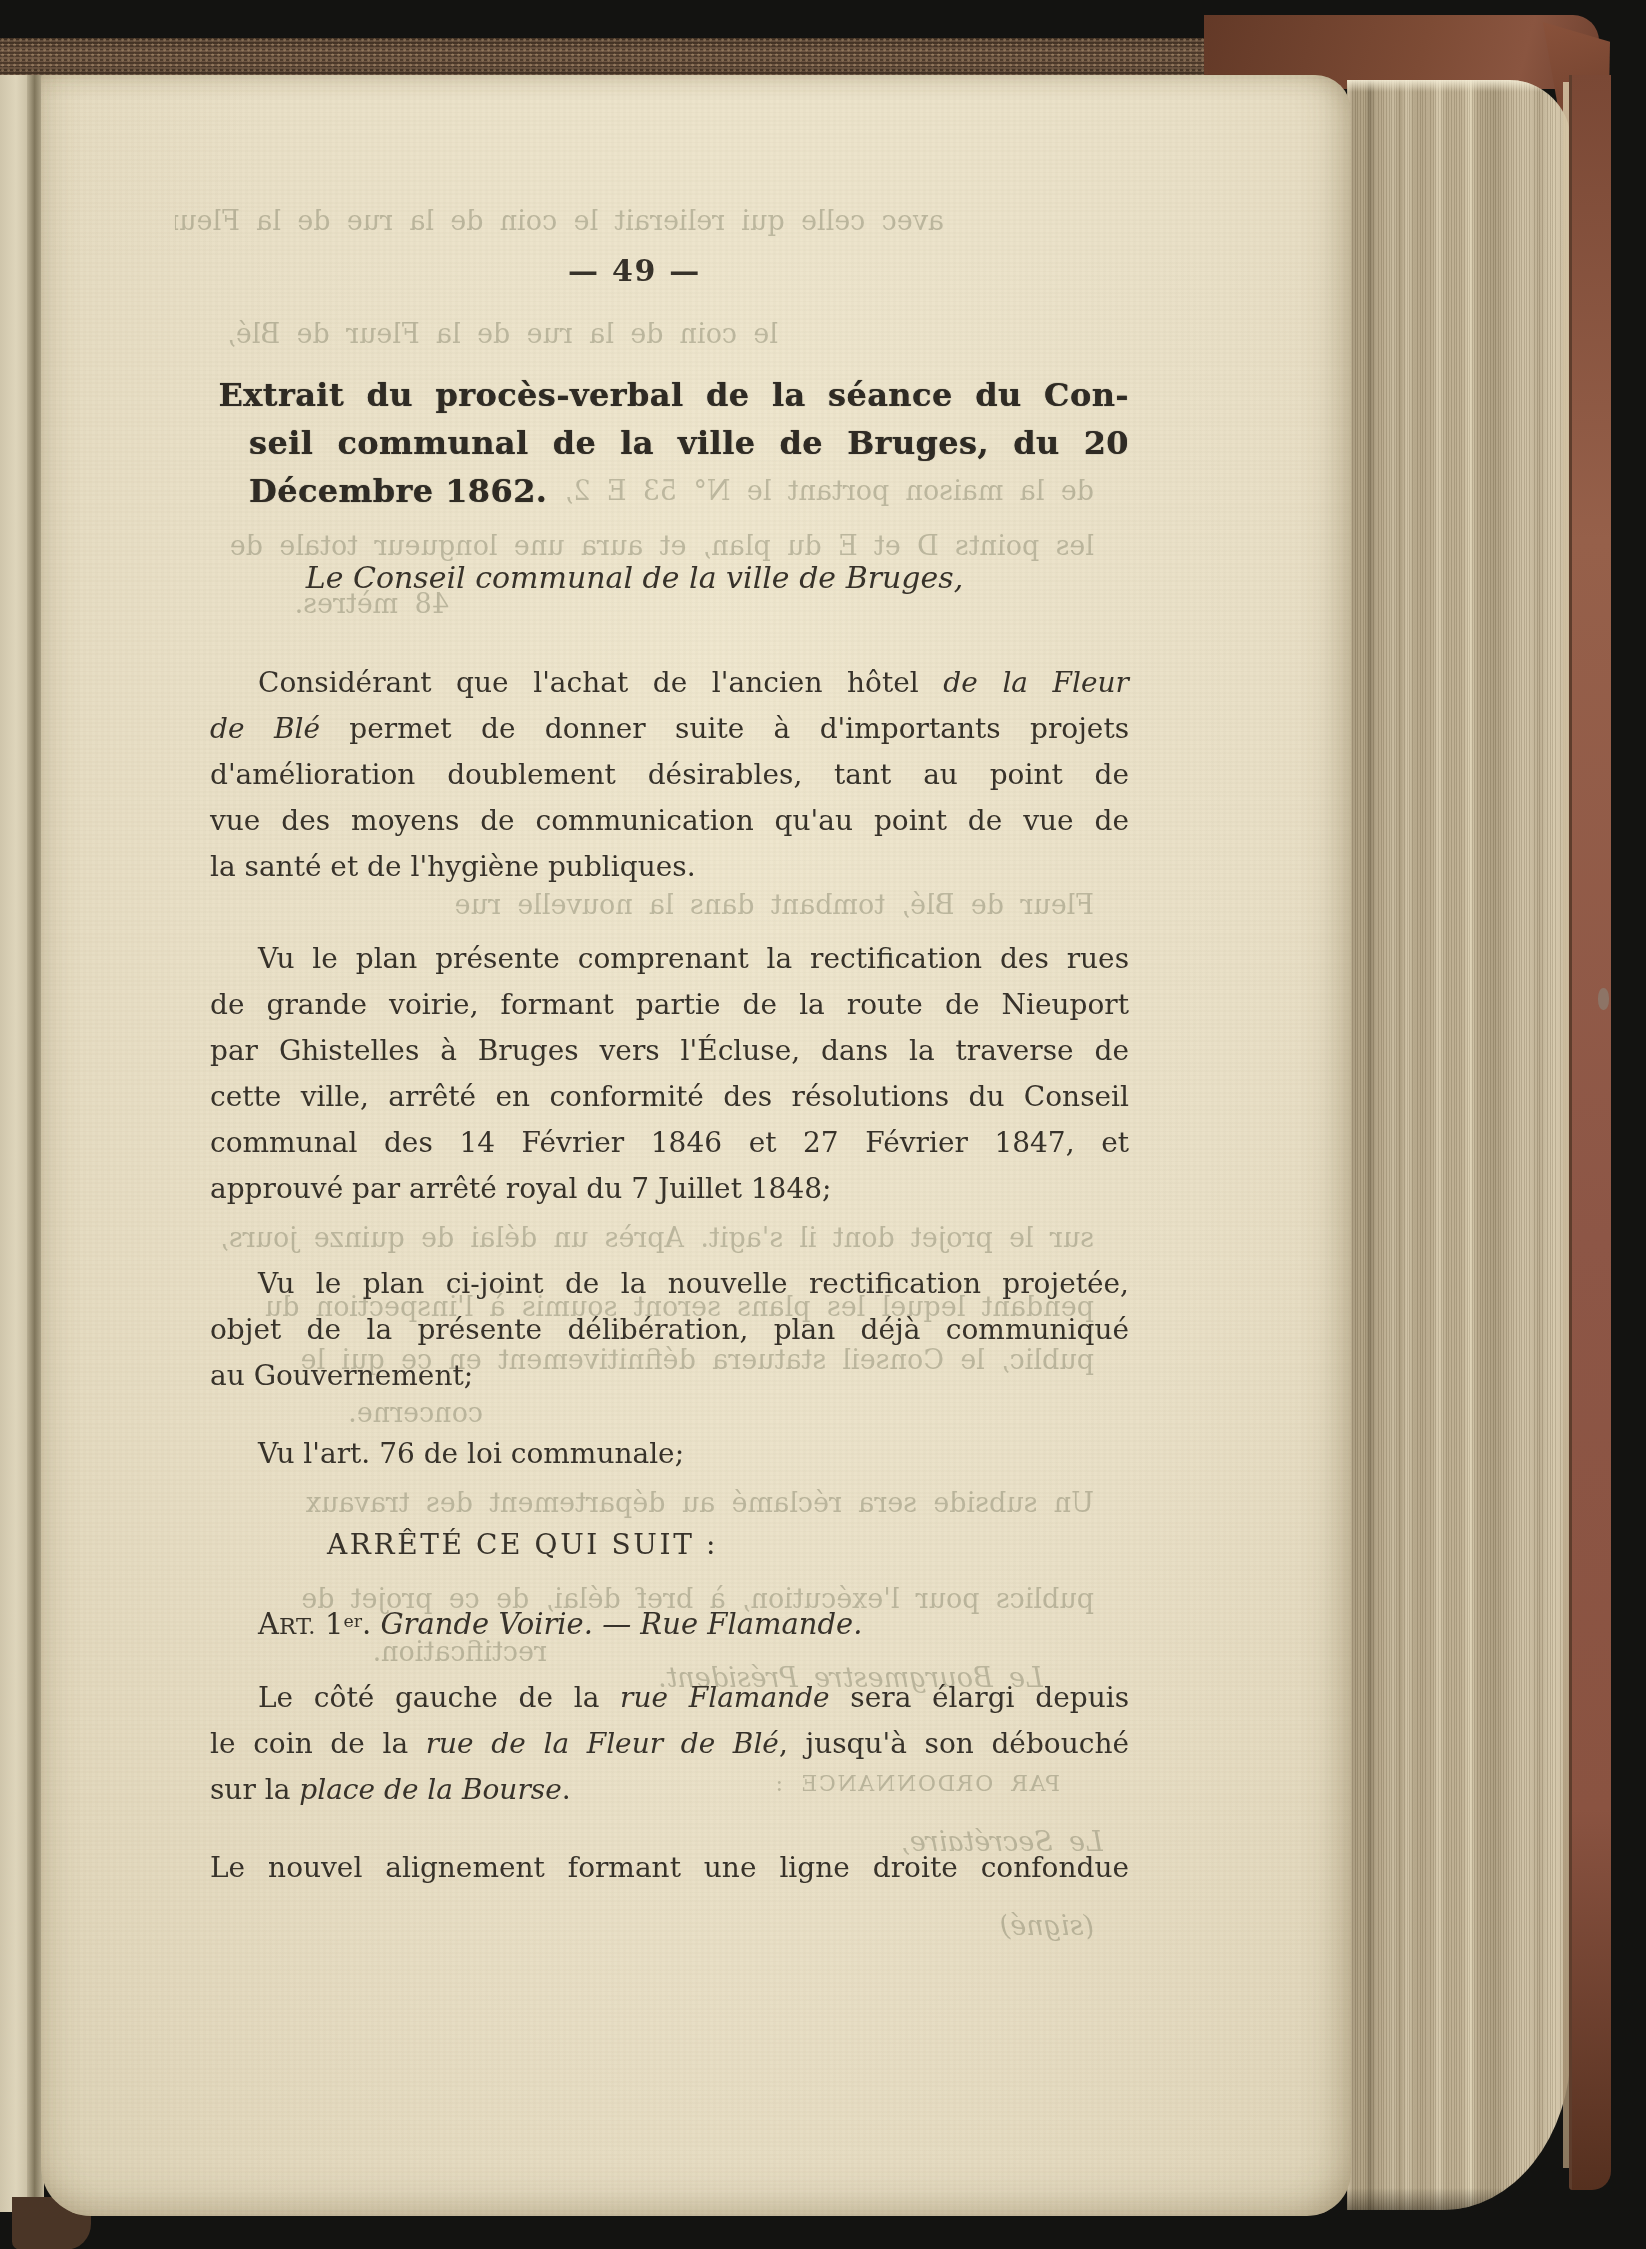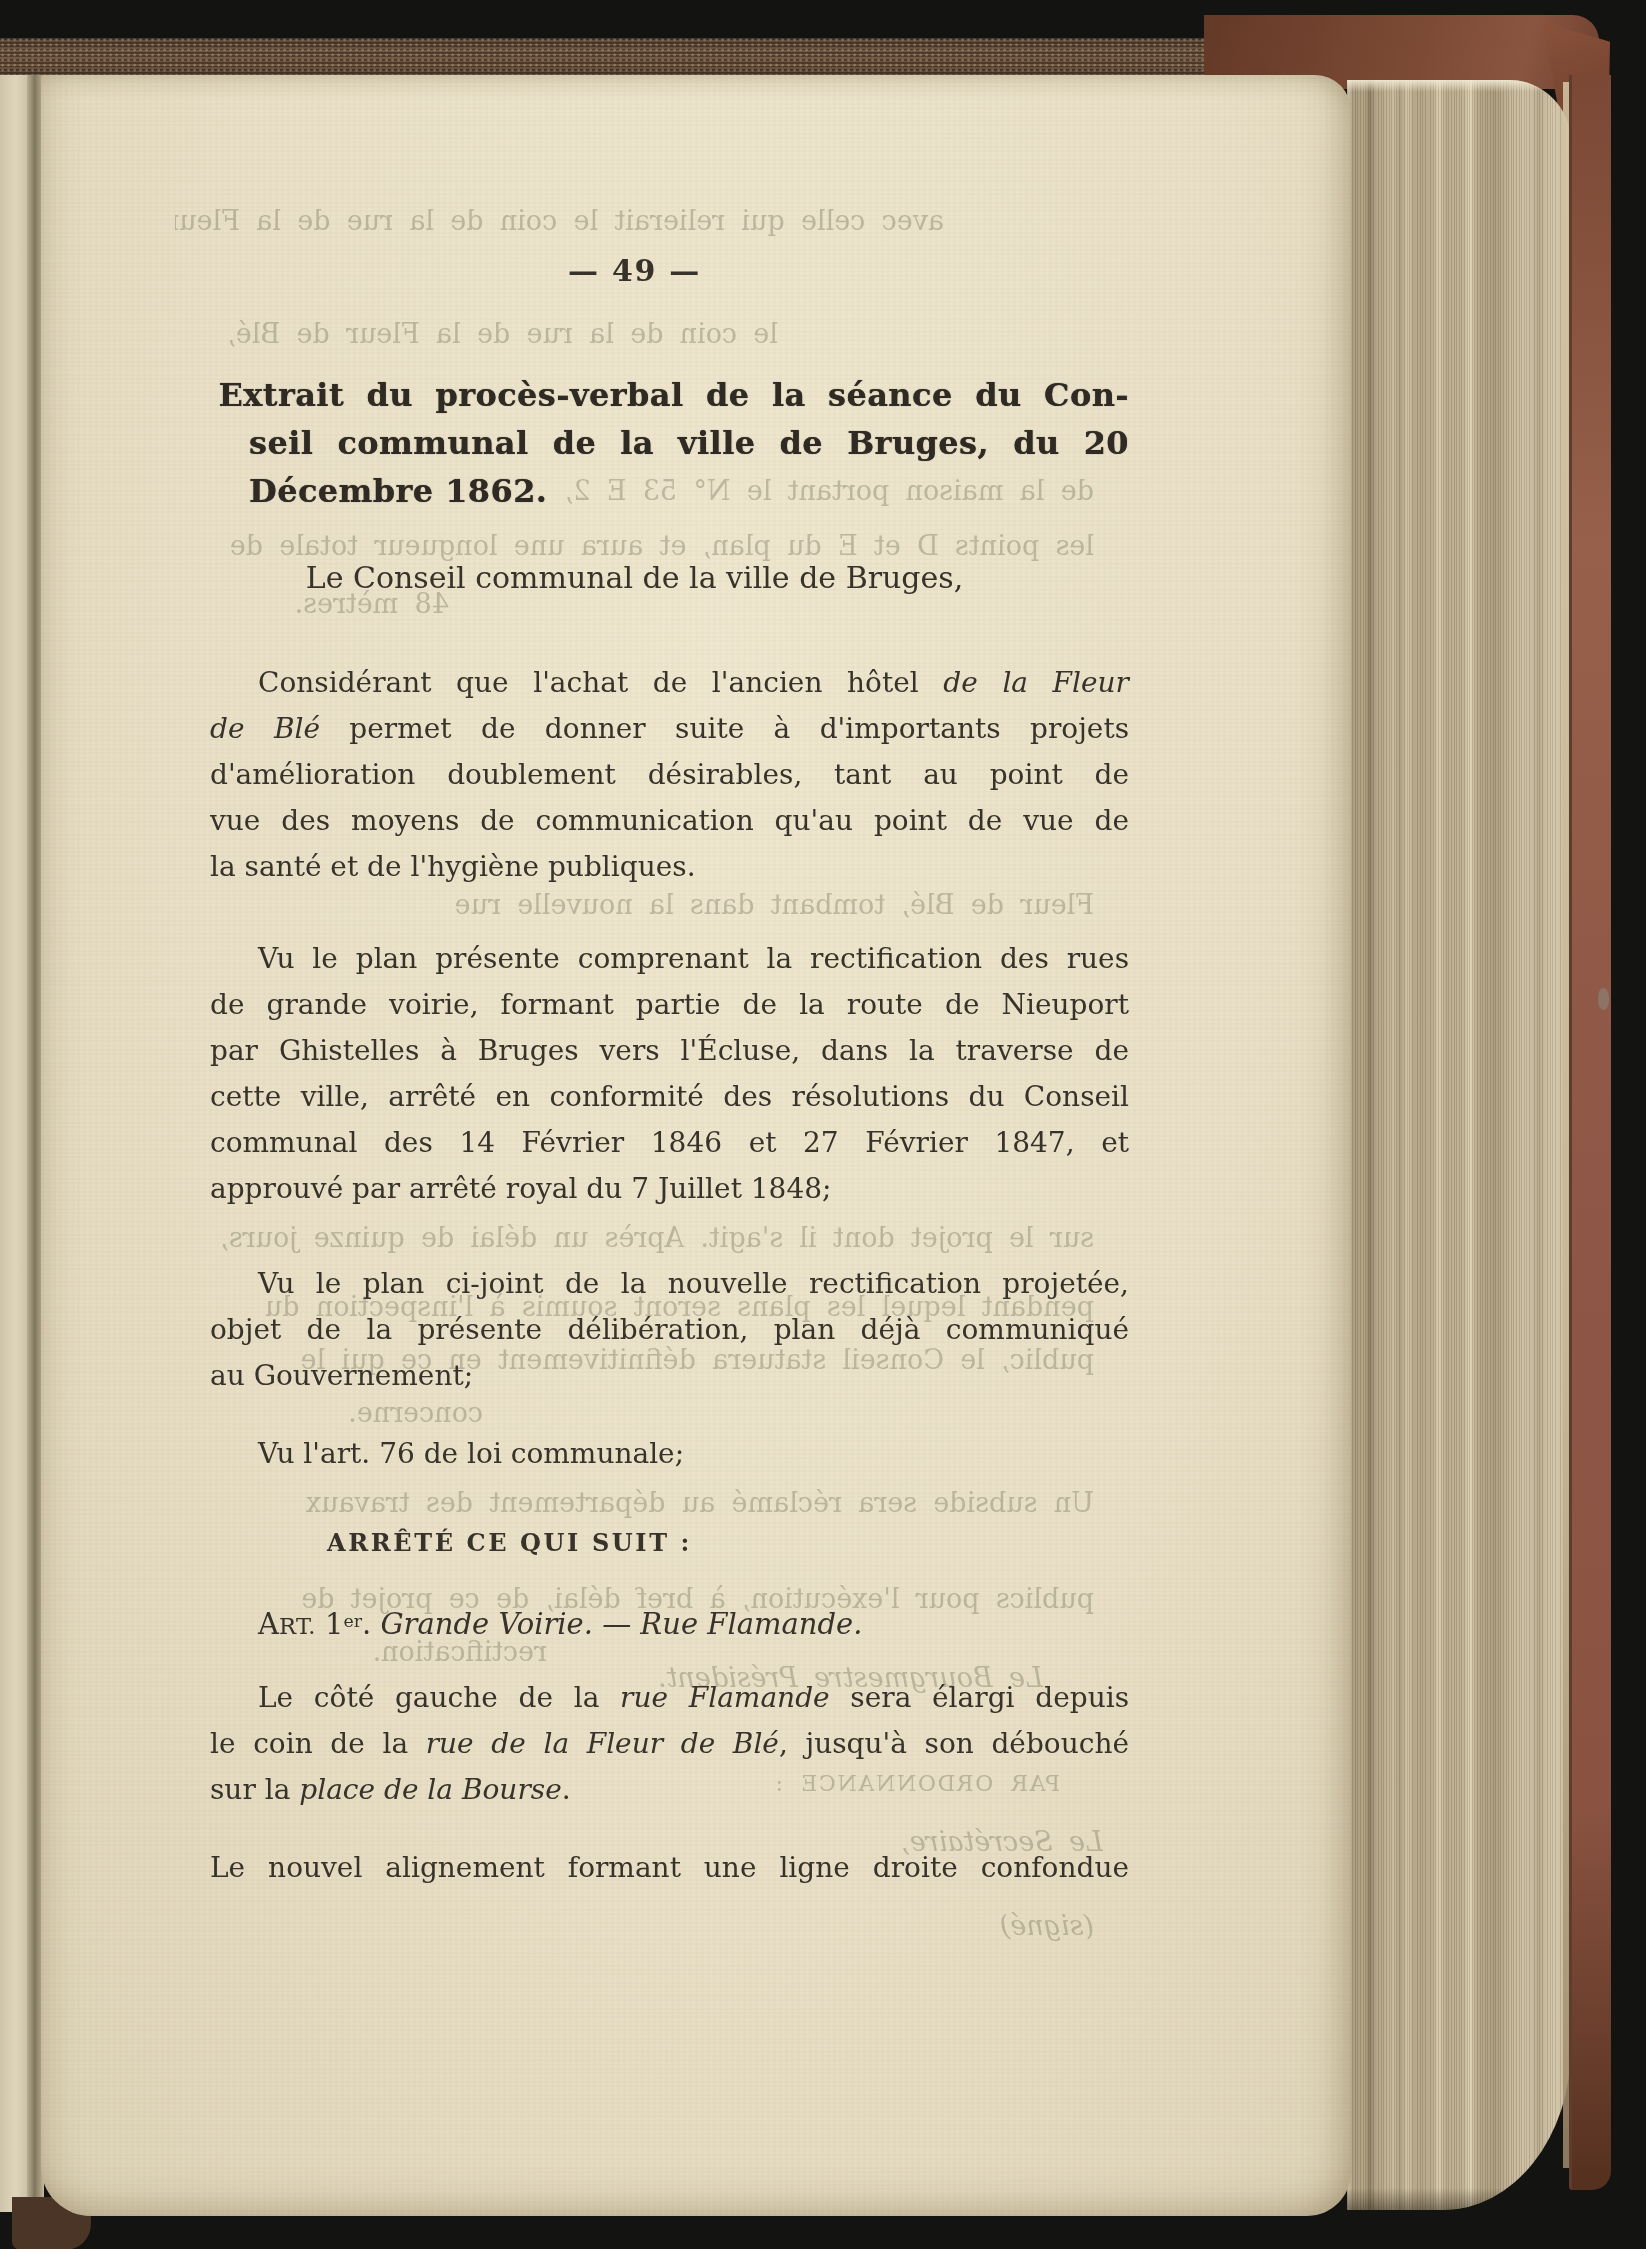--- a/index.html
+++ b/index.html
@@ -72,23 +72,23 @@
   .line.last{text-align-last:left;}
   .line.ind{padding-left:48px;}
   .line.h1{padding-left:8.5px;}
   .line.h2{padding-left:39px;}
   .it{font-style:italic;}
   .sc{font-size:.78em;letter-spacing:0.4px;text-transform:uppercase;}
   .sup{font-size:.6em;vertical-align:.38em;}
   #blk-pagenum{top:253px;font-size:30px;font-weight:bold;text-align:center;letter-spacing:1.7px;}
   #blk-heading{top:371px;font-size:32px;line-height:48px;font-weight:bold;
     letter-spacing:0.4px;color:#2f2b24;text-shadow:0 0 0.9px rgba(47,43,36,.85);}
-  #blk-subtitle{top:560px;font-size:30px;text-align:center;}
+  #blk-subtitle{top:560px;font-size:30px;font-style:italic;text-align:center;}
   #blk-p1{top:660px;} #blk-p2{top:936px;} #blk-p3{top:1261px;} #blk-p4{top:1431px;}
-  #blk-decree{top:1528px;font-size:24px;font-weight:bold;letter-spacing:2.6px;padding-left:152px;}
+  #blk-decree{top:1528px;font-size:28px;font-weight:normal;letter-spacing:2.6px;padding-left:152px;}
   #blk-art{top:1598px;font-size:29px;}
   #blk-p5{top:1675px;} #blk-p6{top:1845px;}
 
   
   .bleed{position:absolute;transform:scaleX(-1);color:rgba(118,118,92,.40);
     font-size:27px;filter:blur(0.6px);word-spacing:7.7px;white-space:nowrap;overflow:hidden;}
   .bleed.sm{font-size:22px;letter-spacing:1.7px;}
   #bl0{left:175px;top:205px;width:769px;}
   #bl1{left:188px;top:318px;width:590px;}
   #bl2{left:175px;top:475px;width:919px;}

